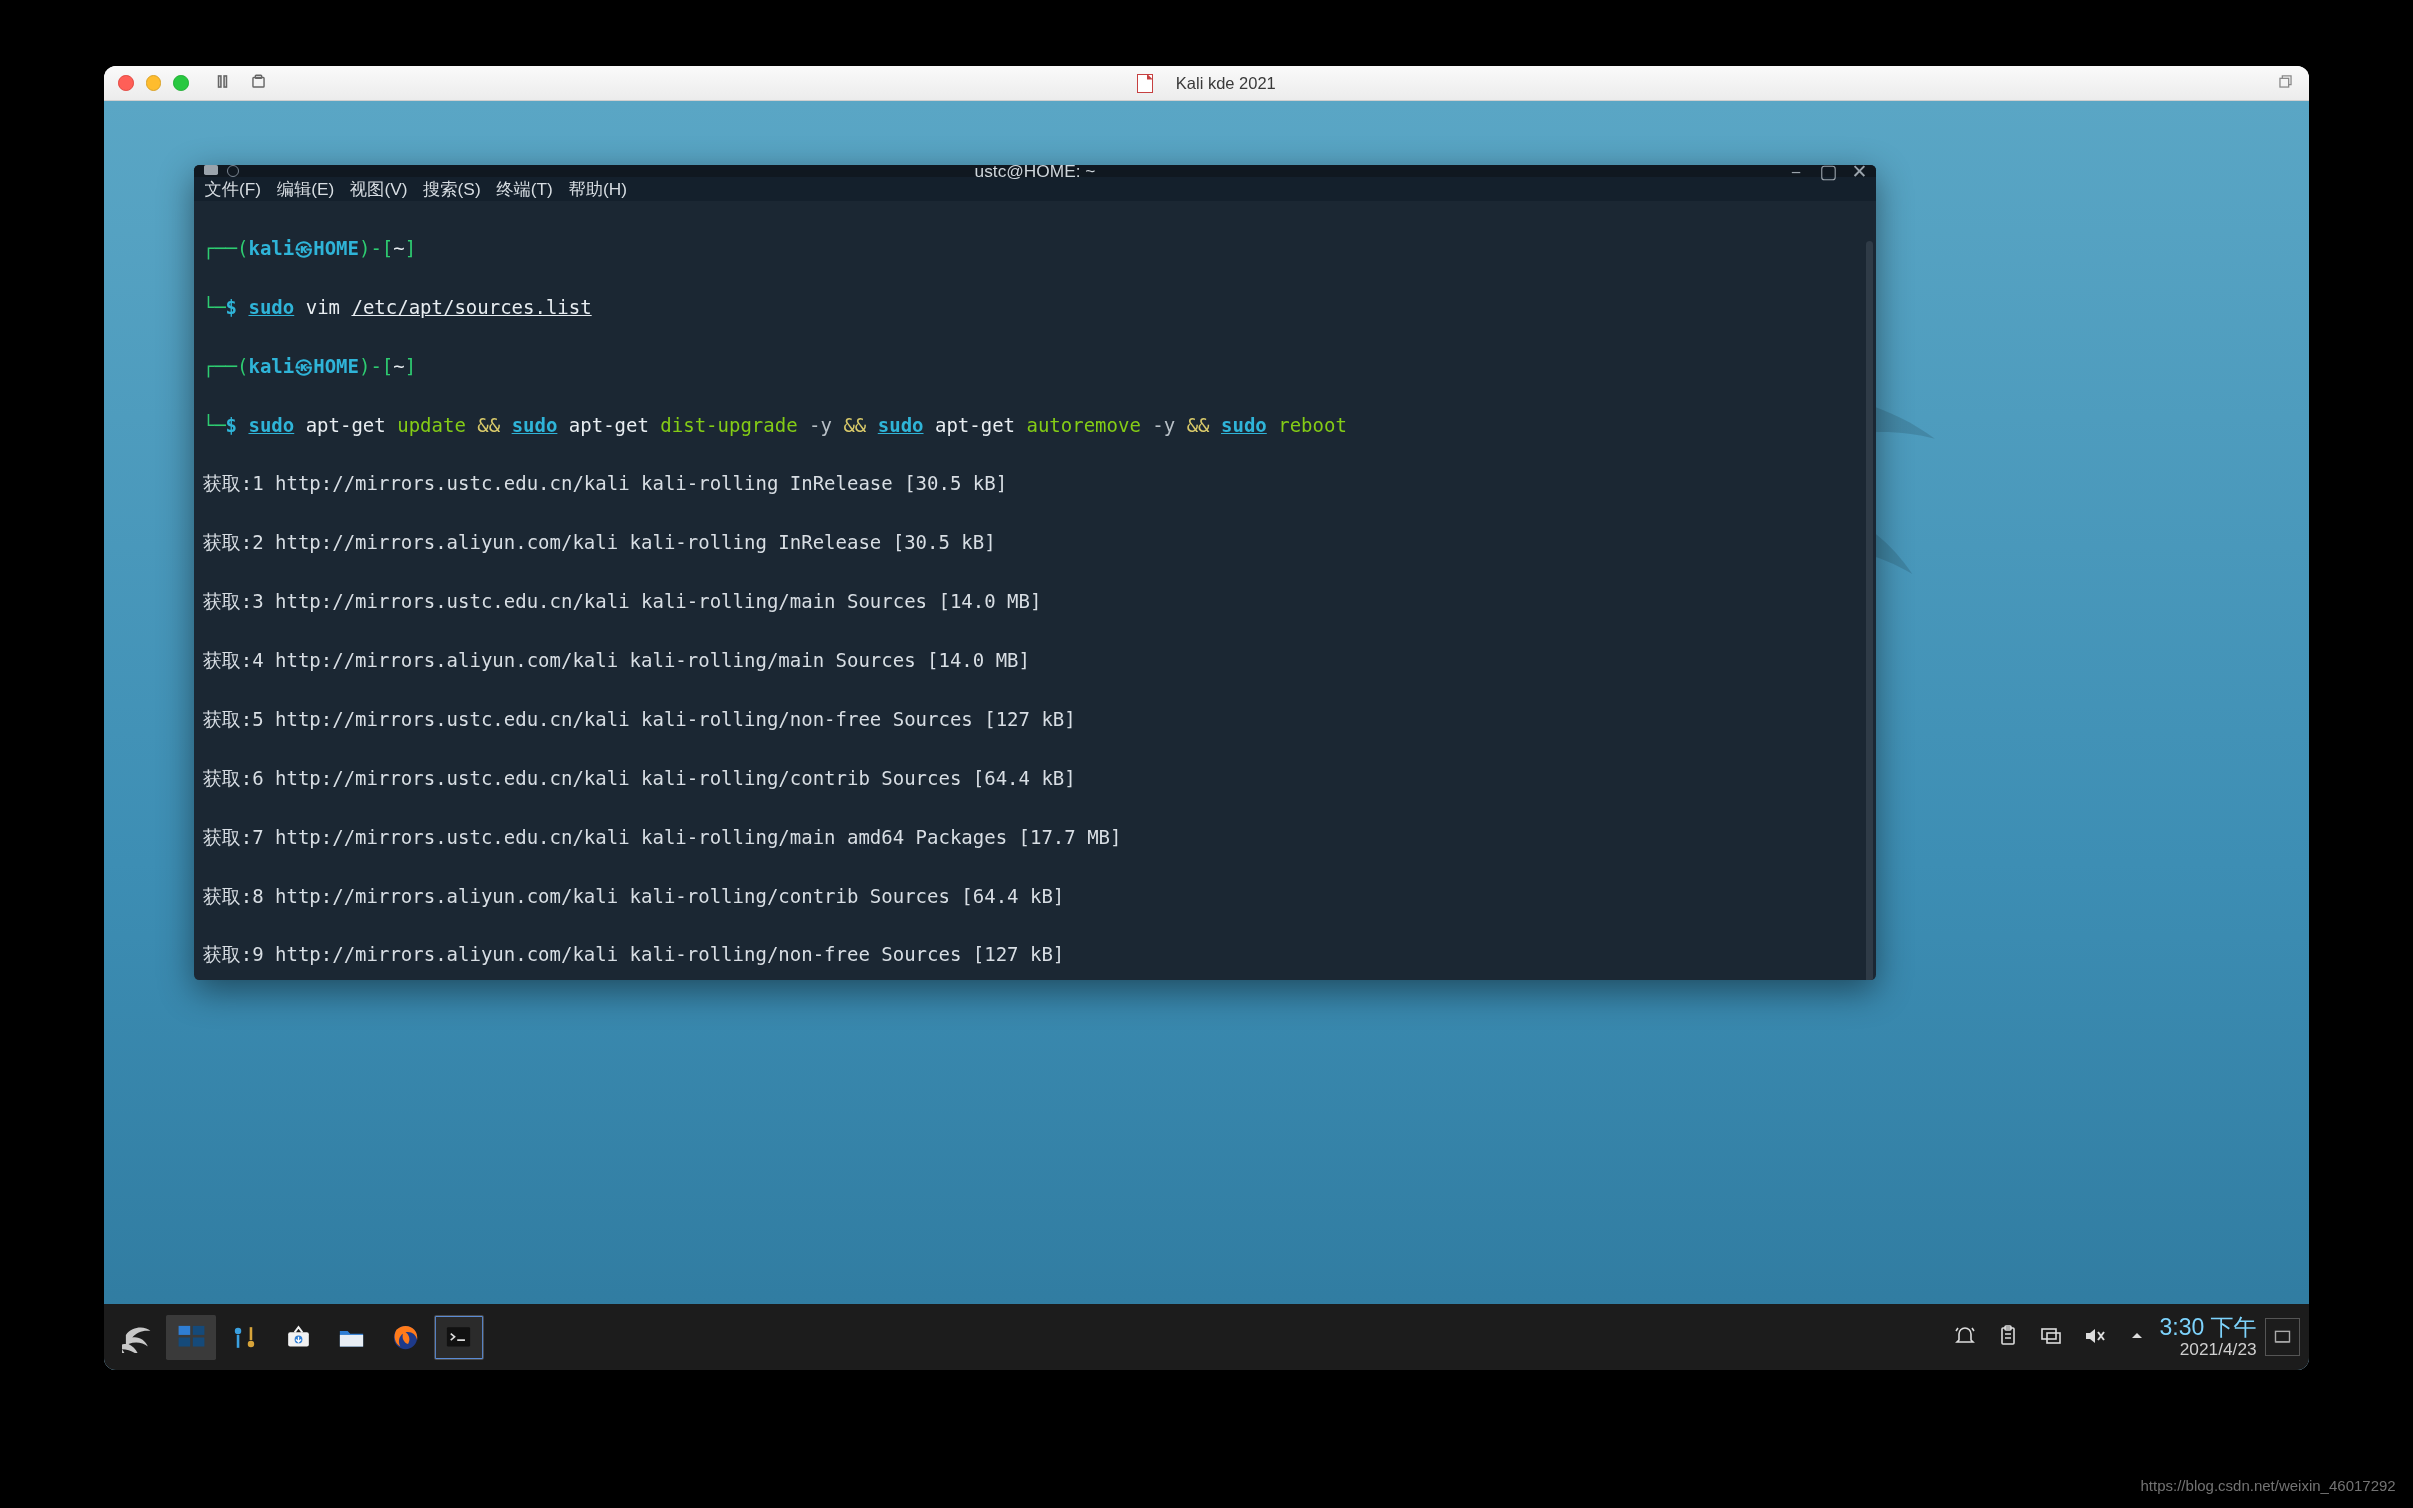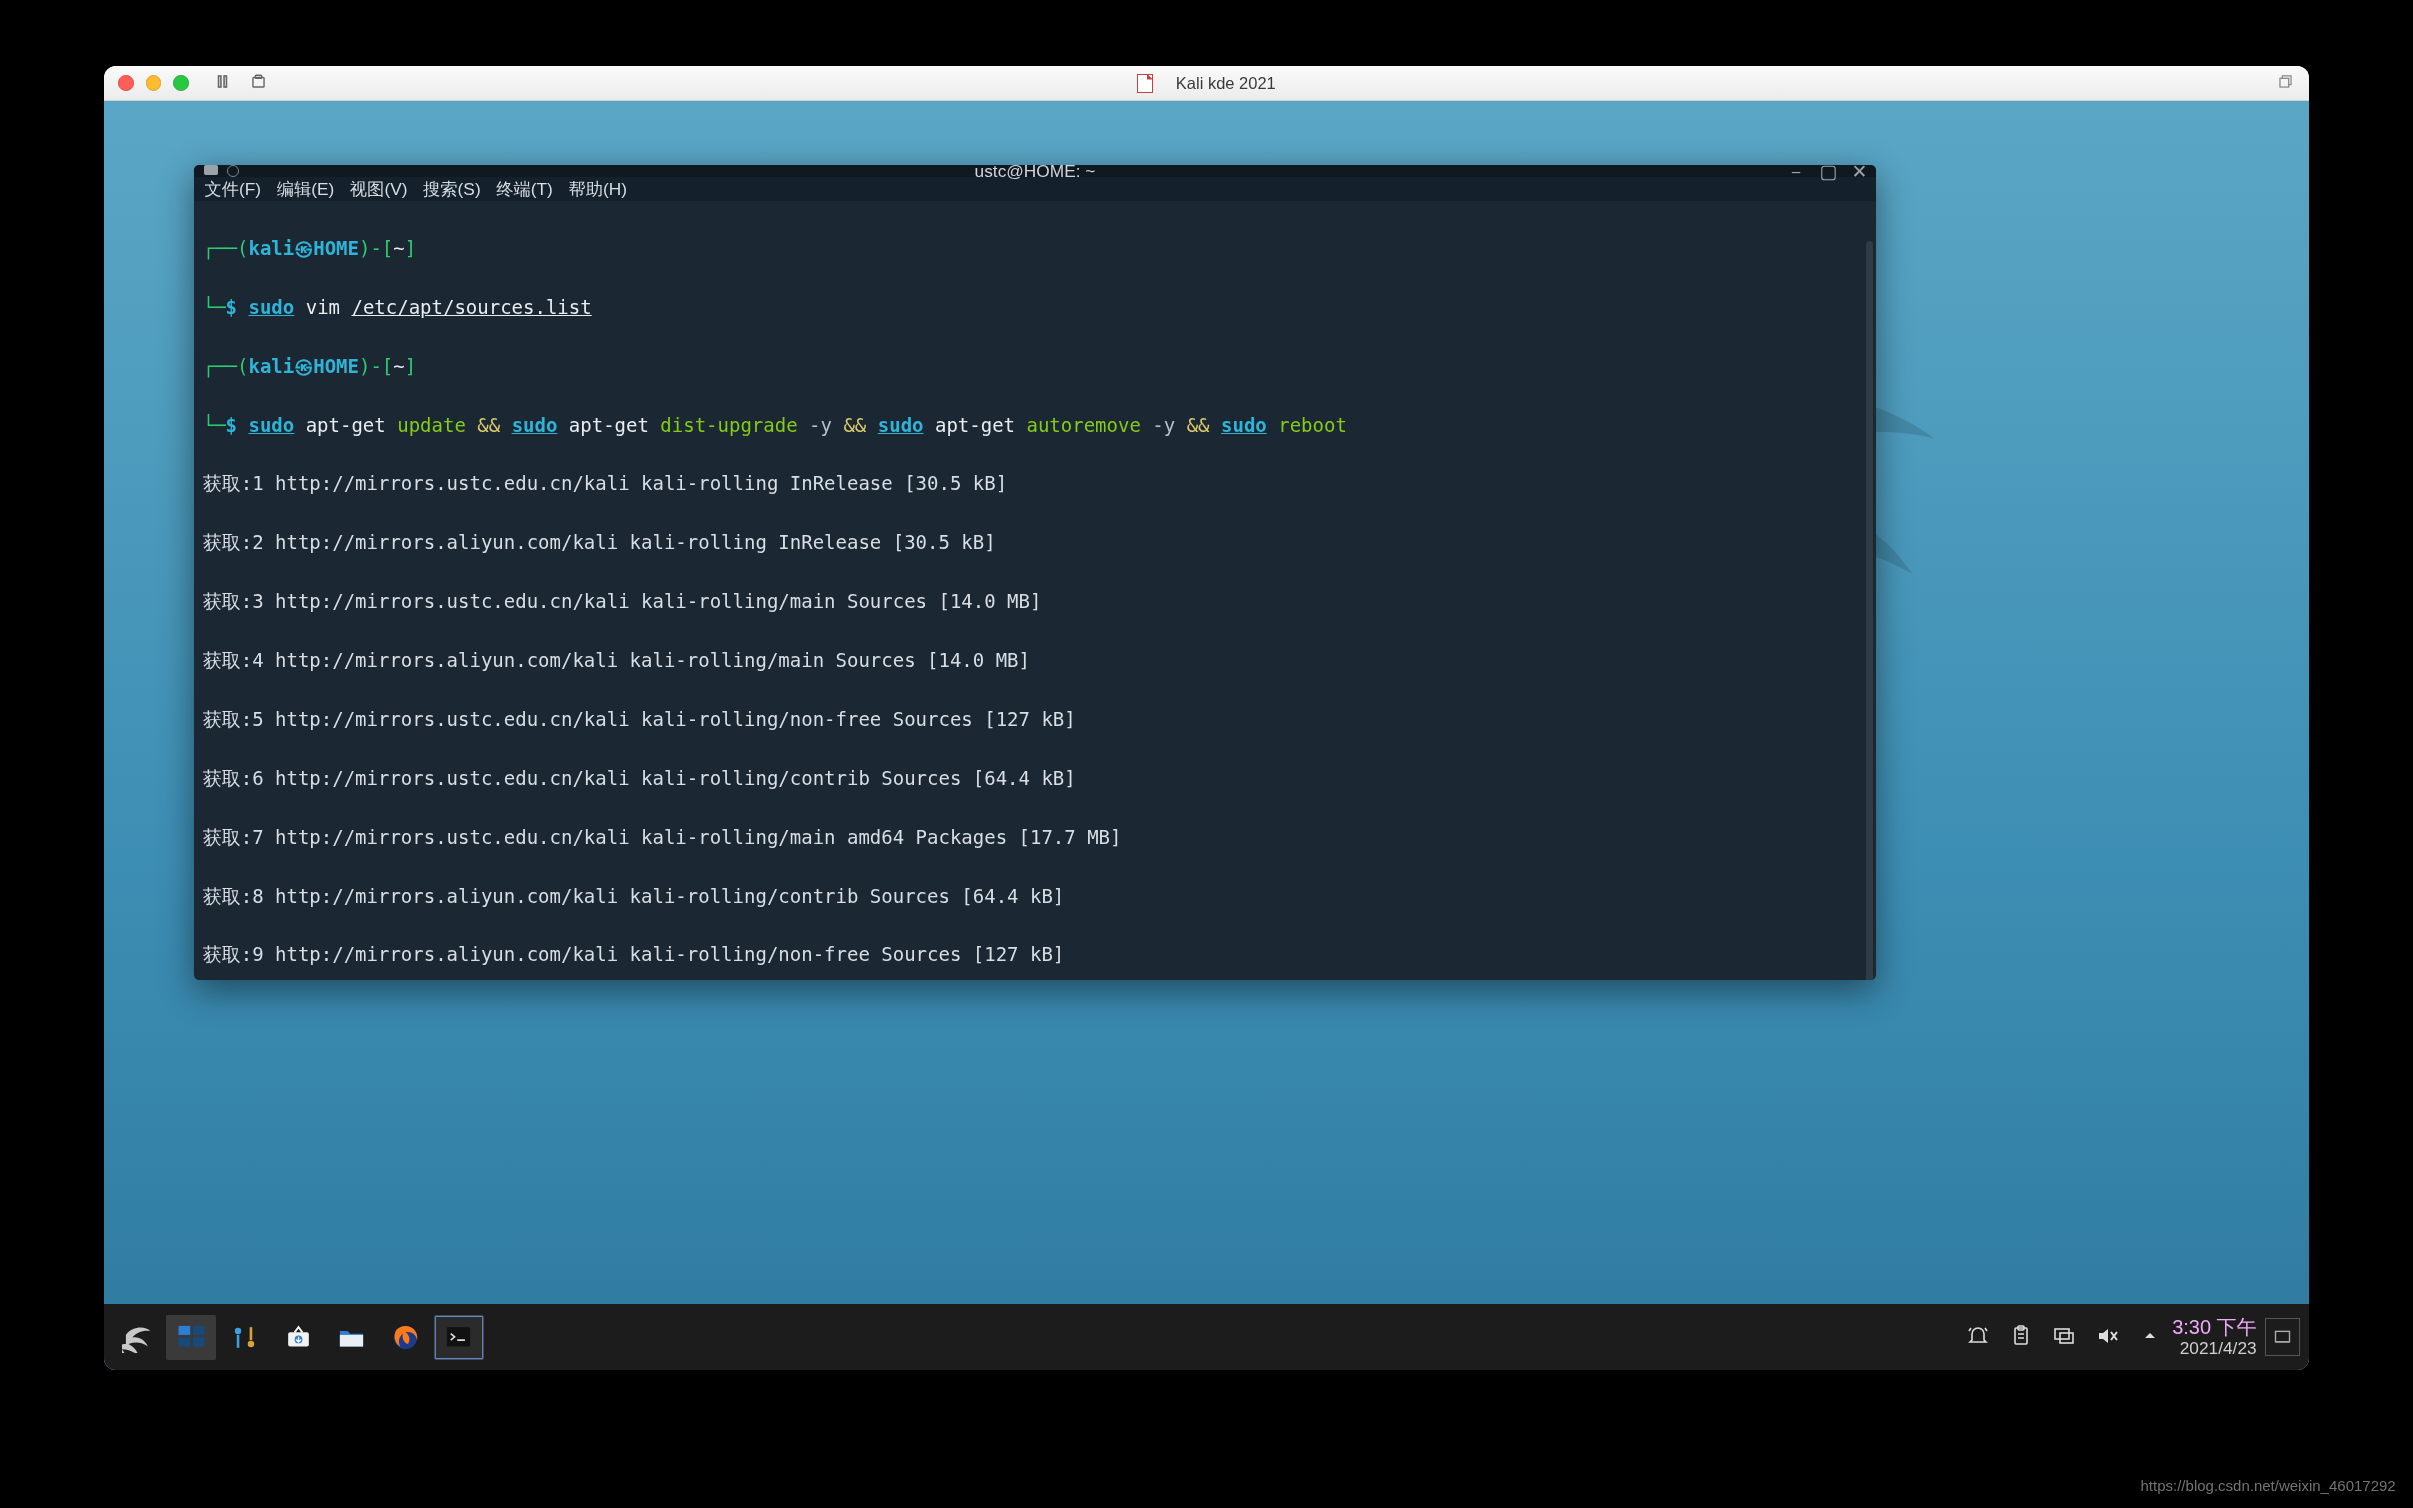--- a/index.html
+++ b/index.html
@@ -138,21 +138,21 @@
     display:flex; align-items:center; justify-content:center;
     border-radius:1.7px;
   }
   .task-item.active{ background:#2b2b2b; border:0.9px solid #4a4a4a; box-shadow: 0 0 0 0.9px #5b8bd4 inset;}
   .task-item.running{ background:#3a3a3a; }
   .task-item svg{ width:31px; height:31px; }
   .vm-taskbar .spacer{ flex:1; }
   .tray { display:flex; align-items:center; gap:19px; margin-right:10.4px; }
   .tray svg{ width:24px; height:24px; color:#ddd; }
   .clock { text-align:right; line-height:1.15; margin-right:8.7px; }
-  .clock .t1 { font-size:20px; color:#f0abfc; }
+  .clock .t1 { font-size:23px; color:#7dd3fc; }
   .clock .t2 { font-size:17.3px; color:#cfcfcf; }
   .show-desktop{
     width:35px; height:38px; border:0.9px solid #555;
     display:flex; align-items:center; justify-content:center;
   }
   
   .watermark{
     position:absolute; right:17.3px; bottom:14px;
     color:#737373; font-size:15px;
   }

